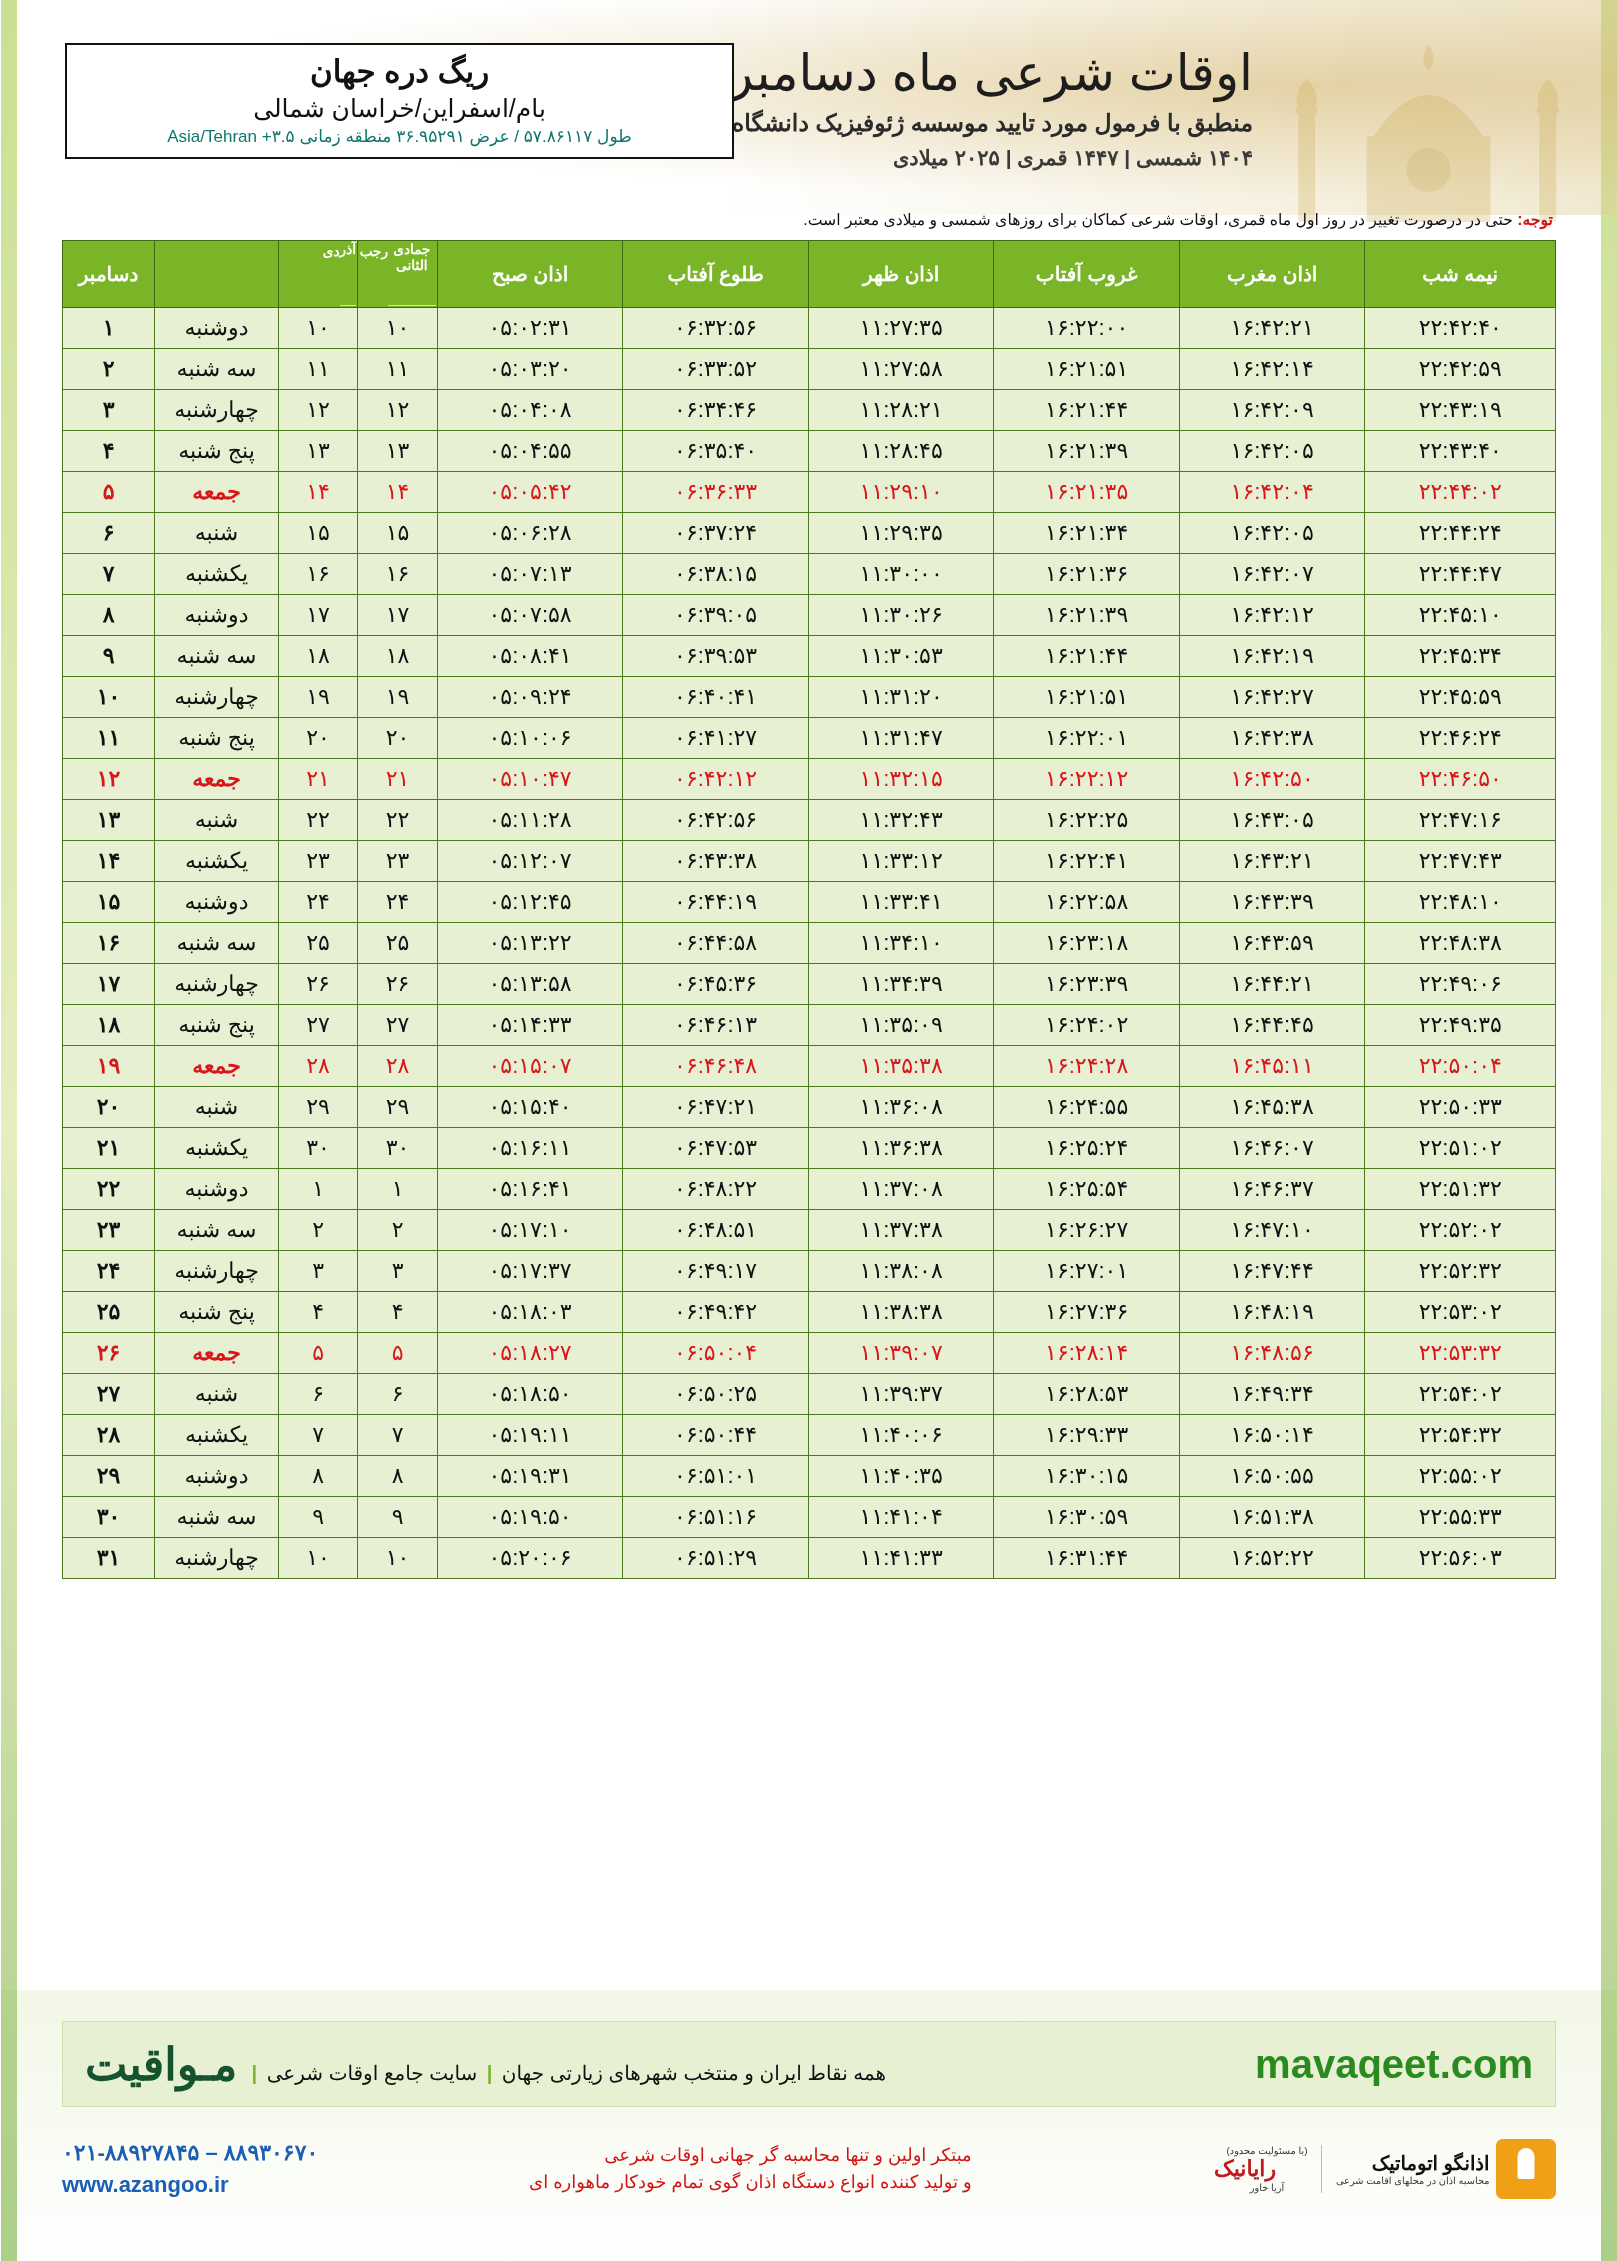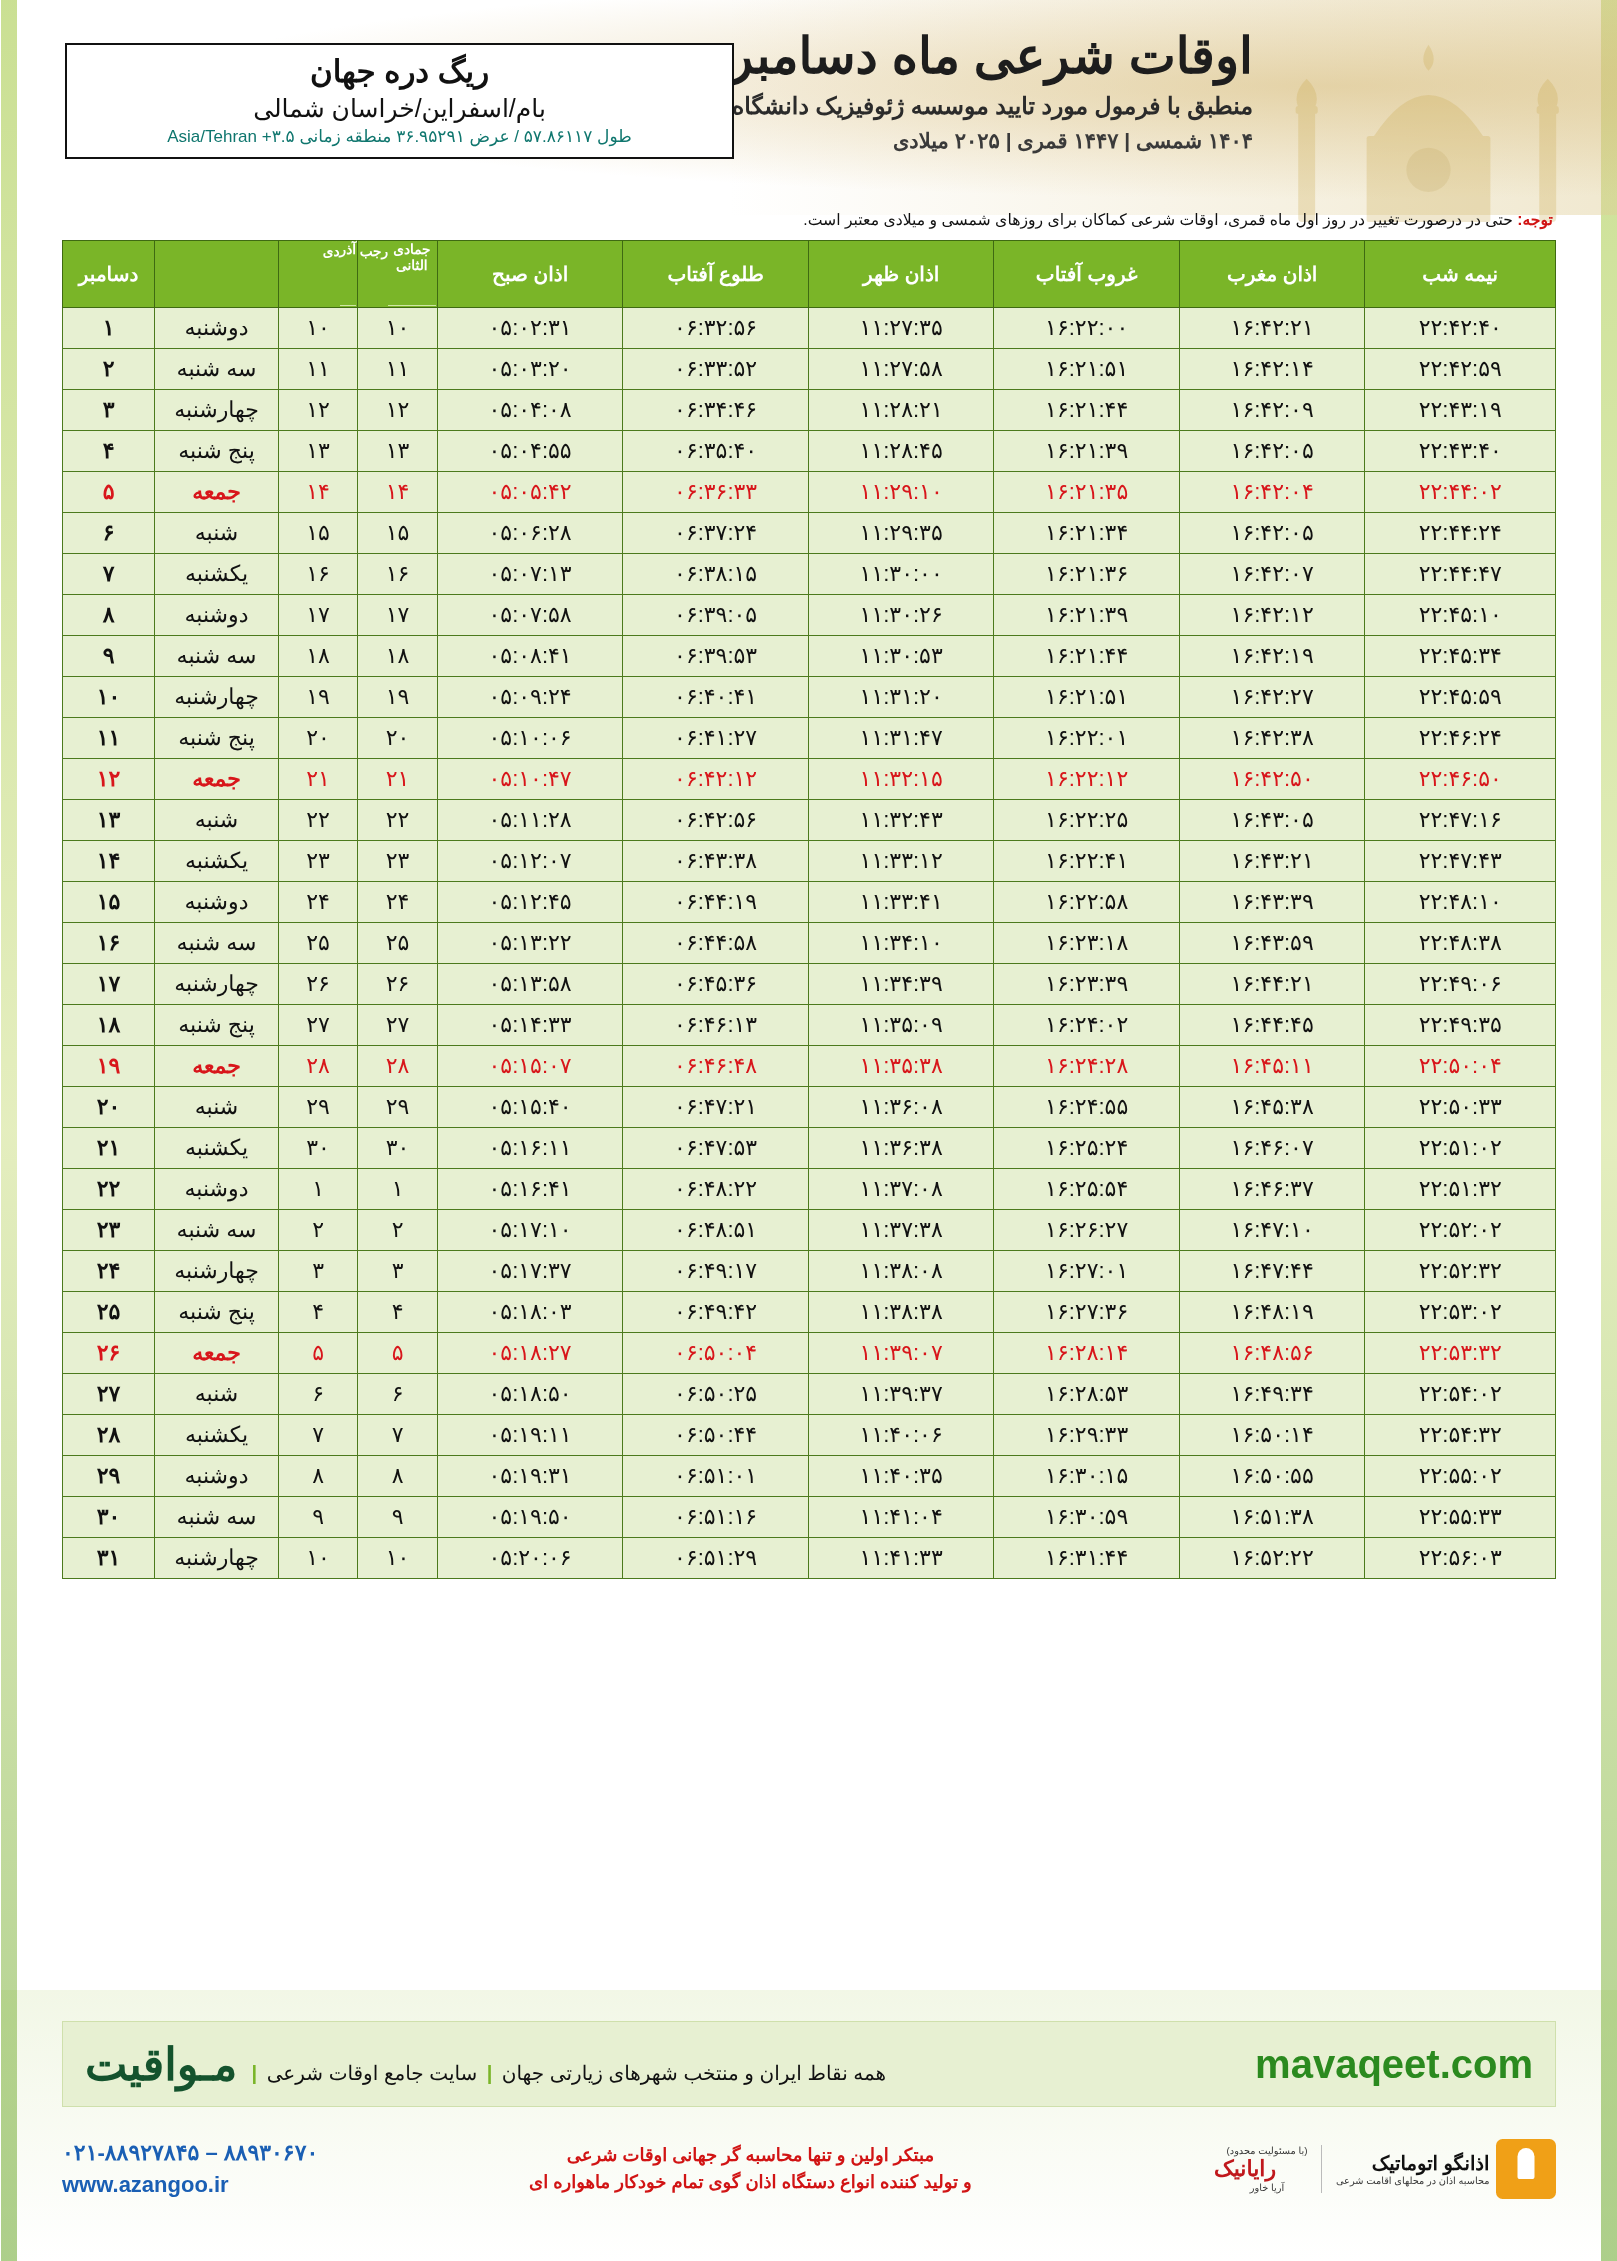--- a/index.html
+++ b/index.html
@@ -44,24 +44,25 @@
   }
   .title-block {
     position: absolute;
     right: 365px;
     top: 30px;
     text-align: right;
     width: 822px;
   }
   .main-title {
     font-size: 50px;
-    font-weight: bold;
+    font-weight: normal;
     color: #1d1d1d;
     letter-spacing: -0.7px;
     line-height: 1.05;
+    margin-top: 17px;
   }
   .sub-title {
     font-size: 23.5px;
     font-weight: bold;
     color: #2b2b2b;
     margin-top: 9px;
   }
   .year-line {
     font-size: 21px;
     color: #3a3a3a;
@@ -228,22 +229,21 @@
     text-align: center;
   }
   .logo-text-az .big { font-size: 19.6px; font-weight: bold; color: #111; text-align: right; }
   .logo-text-az .small { font-size: 9.8px; color: #333; }
   .logo-rayaneik {
     text-align: center; border-right: 1.3px solid #bbb; padding-right: 13px;
   }
   .logo-rayaneik .big { font-size: 22px; font-weight: bold; color: #c0181c; }
   .logo-rayaneik .small { font-size: 9.8px; color: #333; margin-left: 44px; }
   .footer-mid {
-    text-align: center;
-    font-size: 18px; color: #d11414; line-height: 1.5; font-weight: bold;
+    font-size: 18px; color: #d11414; line-height: 1.5; font-weight: normal;
   }
   .footer-left {
     text-align: left; direction: ltr;
     font-size: 22px; color: #1a5fb4; font-weight: bold; line-height: 1.45;
   }
   .footer-left .www { color: #1a5fb4; }
 </style>
 </head>
 <body>
 

